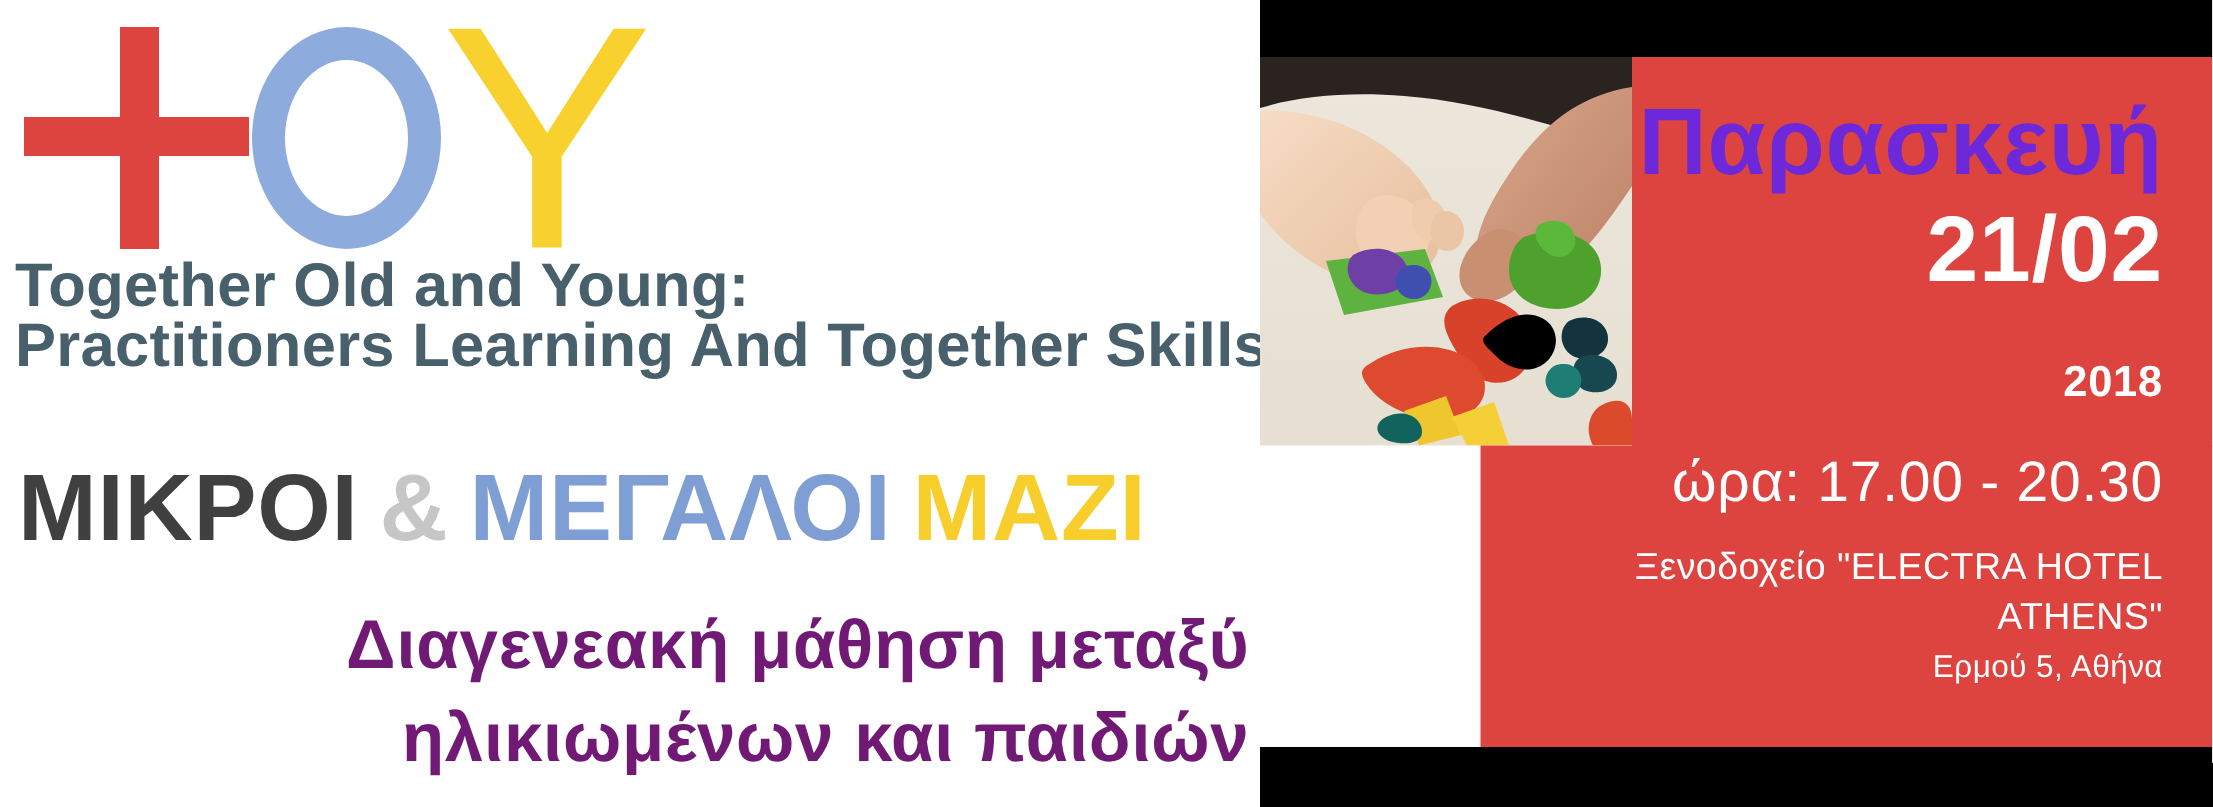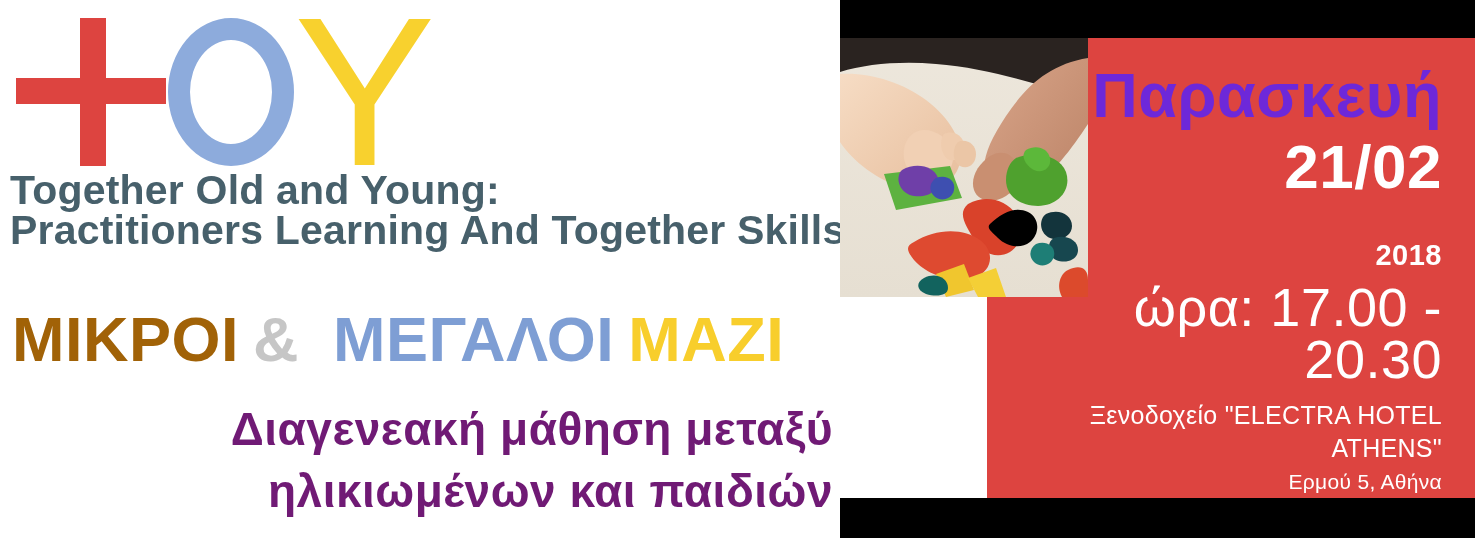--- a/index.html
+++ b/index.html
@@ -92,23 +92,23 @@
   #headline {
     position: absolute;
     left: 12px;
     top: 306px;
     font-size: 63px;
     font-weight: bold;
     letter-spacing: 0.5px;
     line-height: 66px;
     white-space: nowrap;
   }
-  #headline .hl-red    { color: #a16207; }
+  #headline .hl-red    { color: #404040; }
   #headline .hl-gray   { color: #C6C6C6; }
-  #headline .hl-blue   { color: #7E9ED4; margin-left: 20px; }
+  #headline .hl-blue   { color: #7E9ED4; }
   #headline .hl-yellow { color: #F8CE2C; }
 
   
   #subtitle {
     position: absolute;
     left: 0px;
     top: 398px;
     width: 845px;
     text-align: right;
     padding-right: 12px;
@@ -197,25 +197,25 @@
   #year {
     color: #ffffff;
     font-size: 29px;
     font-weight: bold;
     line-height: 50px;
     letter-spacing: 0.5px;
     margin-top: 28px;
   }
   #time {
     color: #ffffff;
-    font-size: 54px;
+    font-size: 38px;
     font-weight: normal;
     line-height: 52px;
     letter-spacing: 0.5px;
-    margin-top: 1px;
+    margin-top: 16px;
   }
   #venue {
     color: #ffffff;
     font-size: 25px;
     font-weight: normal;
     line-height: 33px;
     letter-spacing: 0.3px;
     margin-top: 14px;
   }
   #address {

